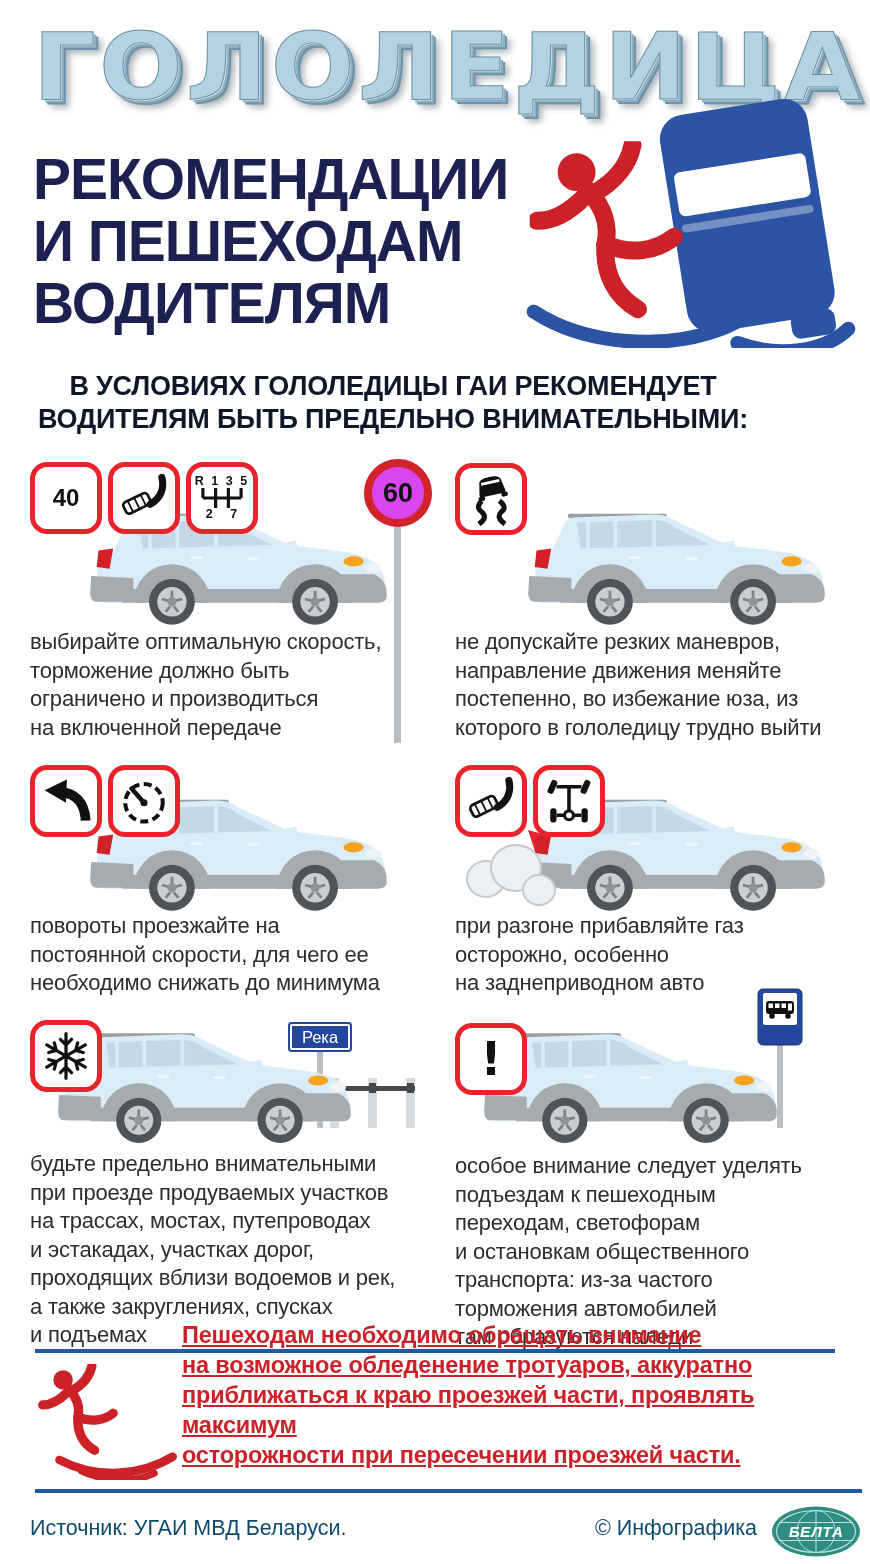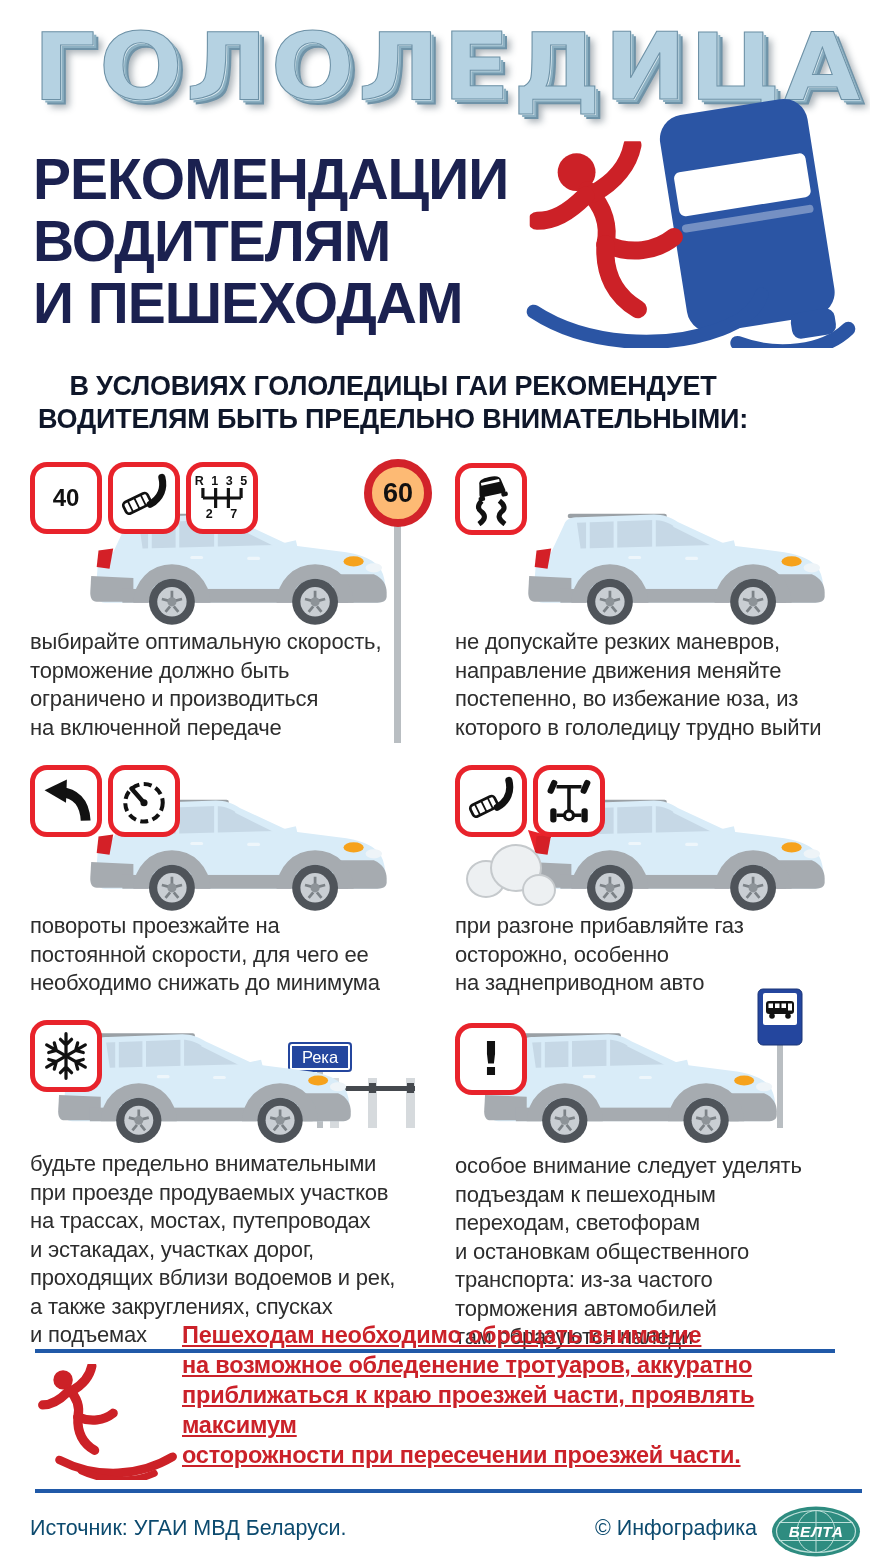--- a/index.html
+++ b/index.html
@@ -13,31 +13,31 @@
          text-shadow:1px 1px 0 #dcebf2,3px 3px 0 #8cb0c2,5px 5px 0 #6f93a8,8px 8px 7px rgba(40,60,75,.4);
          transform:scaleX(1.07);transform-origin:left top;white-space:nowrap;}
   .subtitle{font-weight:700;font-size:57px;line-height:62px;color:#1b2150;letter-spacing:-1px;}
 
   .intro{font-weight:700;font-size:27px;line-height:33px;color:#0f172a;white-space:pre-line;letter-spacing:-0.2px;text-align:center;}
 
   
   .sign{box-sizing:border-box;background:#fff;border:5px solid #e8232b;border-radius:17px;
         width:72px;height:72px;display:flex;flex-direction:column;align-items:center;justify-content:center;}
   .sign-num{font-weight:700;font-size:24px;color:#111;font-family:"Liberation Sans",sans-serif;}
-  .sign-round{box-sizing:border-box;background:#fdba74;border:8px solid #d2232a;border-radius:50%;
+  .sign-round{box-sizing:border-box;background:#d946ef;border:8px solid #d2232a;border-radius:50%;
         width:68px;height:68px;display:flex;align-items:center;justify-content:center;}
   .sign-round .sign-num{font-size:27px;}
   .gear-row{font-weight:700;font-size:12.5px;letter-spacing:2px;color:#111;line-height:13px;}
   .excl{font-weight:900;font-size:46px;line-height:46px;color:#111;font-family:"DejaVu Sans",sans-serif;}
   .pole{background:#b9bec2;width:7px;}
   .tail{background:#e8232b;}
 
   .river-sign{box-sizing:border-box;width:64px;height:30px;border-radius:4px;background:#24469e;
         box-shadow:inset 0 0 0 2px #24469e, inset 0 0 0 4px #ffffff;
-        display:flex;align-items:center;justify-content:center;color:#fff;font-size:16.5px;margin-top:20px;}
+        display:flex;align-items:center;justify-content:center;color:#fff;font-size:16.5px;}
   .rail-post{background:#d6dadd;width:9px;height:50px;}
   .rail-bar{background:#45494e;height:5px;}
   .rail-knob{background:#45494e;width:7px;height:10px;}
 
   .puff{border-radius:50%;background:#edf0f2;border:2px solid #c5c9cc;}
 
   
   .tip-text{font-size:22px;line-height:28.5px;color:#2d2d2d;white-space:pre-line;letter-spacing:-0.2px;}
   .rule{background:#2059a8;height:4px;}
   .note-text{font-weight:700;font-size:23.5px;line-height:30px;color:#cb2129;white-space:pre-line;letter-spacing:-0.2px;}
@@ -91,22 +91,22 @@
     </symbol>
   </defs>
 </svg>
 
 <div id="stage">
 
   <div class="abs title" style="left:33px;top:14px;">ГОЛОЛЕДИЦА</div>
 
   <div class="abs" style="left:33px;top:148px;">
     <div class="subtitle">РЕКОМЕНДАЦИИ</div>
+    <div class="subtitle">И ПЕШЕХОДАМ</div>
     <div class="subtitle">ВОДИТЕЛЯМ</div>
-    <div class="subtitle">И ПЕШЕХОДАМ</div>
   </div>
 
   <svg class="abs" style="left:523px;top:96px;" width="334" height="252" viewBox="0 0 330 250">
     <g transform="rotate(-9 220 120)">
       <rect x="148" y="10" width="148" height="218" rx="24" fill="#2b55a4"></rect>
       <rect x="156" y="66" width="132" height="44" rx="6" fill="#ffffff"></rect>
       <rect x="156" y="118" width="132" height="8" rx="4" fill="#ffffff" opacity="0.35"></rect>
       <rect x="248" y="222" width="44" height="26" rx="9" fill="#2b55a4"></rect>
     </g>
     <g stroke="#2b55a4" stroke-width="14" stroke-linecap="round" fill="none">

